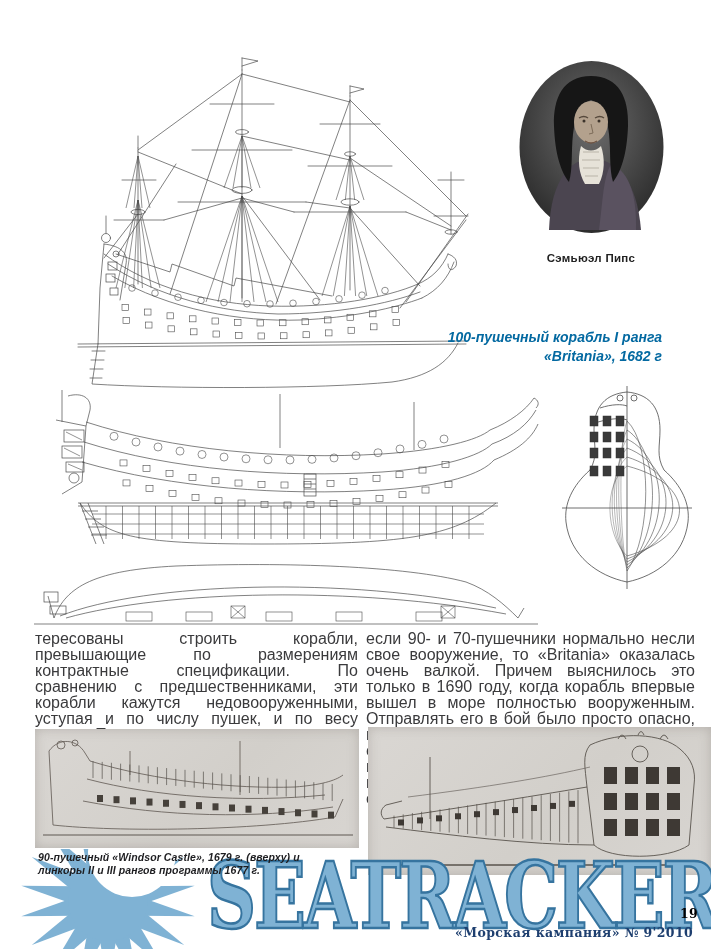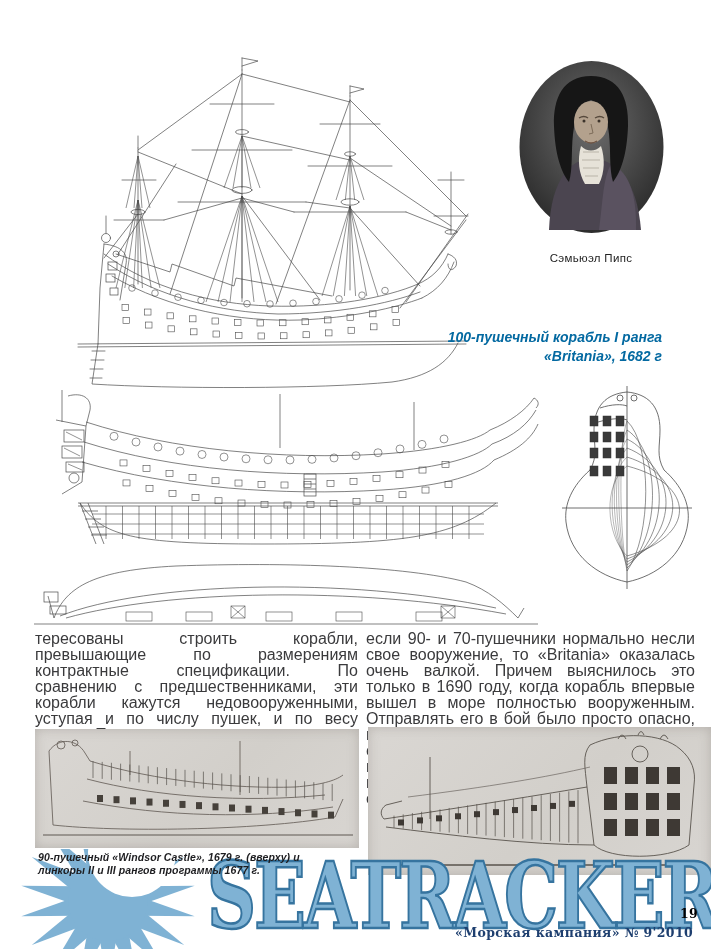--- a/index.html
+++ b/index.html
@@ -1,21 +1,21 @@
 <!DOCTYPE html>
 <html><head>
 <meta charset="utf-8">
 <style>
   html,body{margin:0;padding:0;background:#9a9a9a;}
   #page{position:relative;width:711px;height:949px;margin:0 auto;background:#ffffff;
         overflow:hidden;font-family:"Liberation Sans",sans-serif;}
   .abs{position:absolute;}
   .z1{z-index:1}.z2{z-index:2}.z3{z-index:3}
   svg{display:block;}
-  .portrait-caption{font-size:11.5px;font-weight:normal;color:#222;text-align:center;letter-spacing:.3px;}
+  .portrait-caption{font-size:11.5px;font-weight:bold;color:#222;text-align:center;letter-spacing:.3px;}
   .fig-caption{font-size:14px;font-weight:bold;font-style:italic;color:#0369a1;
                line-height:19px;text-align:right;}
   .col{font-size:16px;line-height:16px;text-align:justify;color:#3a3a3c;word-spacing:1.5px;}
   .photo{background:linear-gradient(135deg,#dad7d3 0%,#d2cfca 55%,#d8d5d1 100%);
          box-shadow:inset 0 0 12px rgba(120,115,108,.35);}
   .photo-caption{font-size:10.5px;font-weight:bold;font-style:italic;color:#1d1d20;
                  line-height:13px;letter-spacing:.1px;}
   .wm-text{font-family:"DejaVu Serif","Liberation Serif",serif;font-weight:bold;
            font-size:92px;line-height:86px;white-space:nowrap;
            transform:scaleX(.74);transform-origin:left top;letter-spacing:-3px;

